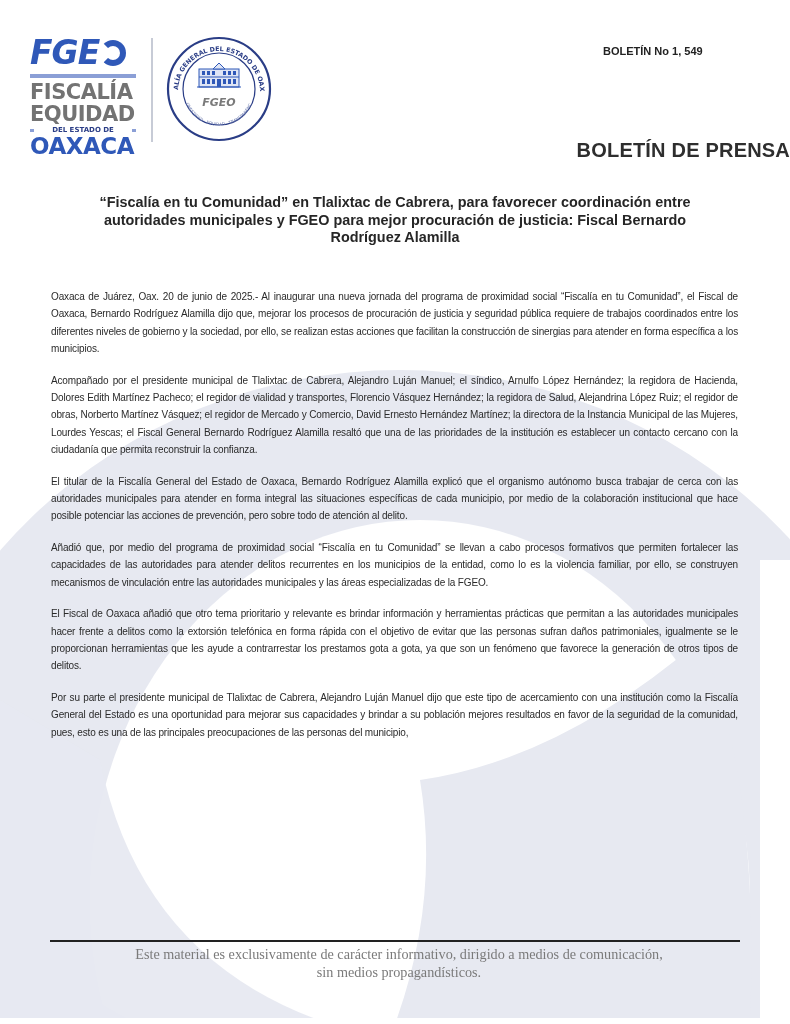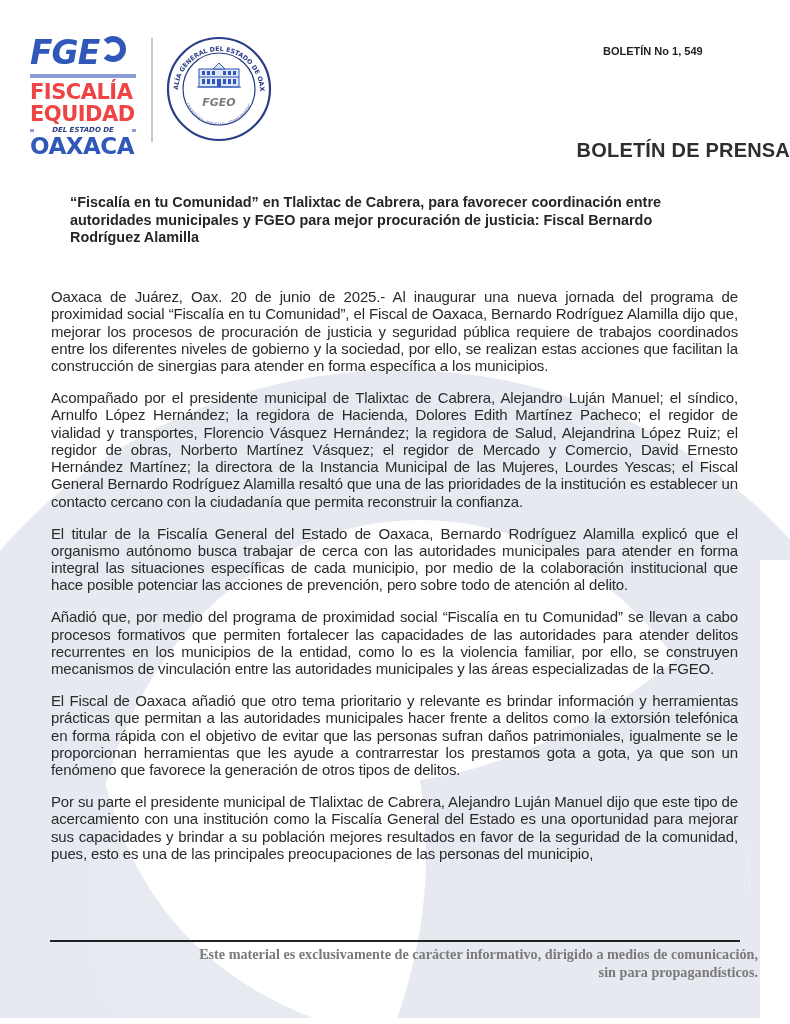--- a/index.html
+++ b/index.html
@@ -10,66 +10,66 @@
     color: #2b2b2b;
   }
   .watermark { position: absolute; left: 0; top: 0; width: 790px; height: 1024px; z-index: 0; }
   .page { position: absolute; left: 0; top: 0; width: 790px; height: 1024px; z-index: 1; }
 
   
   .logo-main { position: absolute; left: 30px; top: 36px; width: 106px; }
   .logo-fgeo {
     font-family: "DejaVu Sans", sans-serif; font-weight: bold; font-style: italic;
     font-size: 33px; color: #2f58b8; letter-spacing: -1px; line-height: 34px;
-    display: flex; 
+    display: flex; align-items: center;
   }
   .logo-fgeo .ring {
     display: inline-block; width: 26px; height: 26px; border-radius: 50%;
     border: 6px solid #2f58b8; box-sizing: border-box; margin-left: 1px;
     border-left-color: transparent; position: relative;
   }
   .logo-bar { height: 4px; background: #8b9fd6; margin: 4px 0 3px 0; }
   .logo-line {
-    font-family: "DejaVu Sans", sans-serif; font-weight: bold; color: #ef4444;
+    font-family: "DejaVu Sans", sans-serif; font-weight: bold; color: #737373;
     font-size: 21px; line-height: 22px; letter-spacing: -0.5px; white-space: nowrap;
   }
   .logo-small {
-    display: flex; align-items: center; gap: 18px; margin: 1px 0; font-style: italic;
+    display: flex; align-items: center; gap: 18px; margin: 1px 0;
   }
   .logo-small .dash { flex: 1; height: 3px; background: #8b9fd6; }
   .logo-small span {
     font-family: "DejaVu Sans", sans-serif; font-weight: bold; font-size: 7px; color: #2a3d86;
     white-space: nowrap;
   }
   .logo-oaxaca { color: #2f58b8; font-size: 23px; }
   .logo-divider { position: absolute; left: 151px; top: 38px; width: 2px; height: 104px; background: #c7cbd6; }
   .seal { position: absolute; left: 166px; top: 36px; width: 106px; height: 106px; }
 
   .bulletin-no {
     position: absolute; left: 603px; top: 45px; font-weight: bold; font-size: 11px; color: #222; text-align: center;
   }
   .doc-title {
     position: absolute; left: 0; width: 790px; top: 139px; text-align: right;
     font-weight: bold; font-size: 20px; color: #2e2e2e; letter-spacing: 0.2px;
   }
   .headline {
-    position: absolute; left: 70px; width: 650px; top: 194px; text-align: left;
+    position: absolute; left: 70px; width: 650px; top: 194px; text-align: center;
     font-weight: bold; font-size: 14.4px; line-height: 17.5px; color: #262626;
   }
   .body {
     position: absolute; left: 51px; width: 687px; top: 288px;
   }
   .body p {
-    margin: 0 0 14.5px 0; font-size: 15px; line-height: 17.3px; text-align: justify;
+    margin: 0 0 14.5px 0; font-size: 10px; line-height: 17.3px; text-align: justify;
     color: #2a2a2a; letter-spacing: -0.15px;
   }
   .footer-rule { position: absolute; left: 50px; top: 940px; width: 690px; height: 2px; background: #222; }
   .disclaimer {
-    position: absolute; left: 68px; width: 690px; top: 945px; text-align: right;
-    font-family: "Liberation Serif", serif; font-weight: bold; font-size: 14.2px; line-height: 18px;
+    position: absolute; left: 54px; width: 690px; top: 945px; text-align: center;
+    font-family: "Liberation Serif", serif; font-weight: normal; font-size: 14.2px; line-height: 18px;
     color: #7a7a7a;
   }
 </style>
 </head>
 <body>
 
 <svg class="watermark" viewBox="0 0 790 1024" xmlns="http://www.w3.org/2000/svg">
   <defs>
     <mask id="ringmask">
       <rect x="0" y="0" width="790" height="1024" fill="white"></rect>
@@ -159,15 +159,15 @@
     <p>Acompañado por el presidente municipal de Tlalixtac de Cabrera, Alejandro Luján Manuel;  el síndico, Arnulfo López Hernández; la regidora de Hacienda, Dolores Edith Martínez Pacheco; el regidor de vialidad y transportes, Florencio Vásquez Hernández; la regidora de Salud, Alejandrina López Ruiz; el regidor de obras, Norberto Martínez Vásquez; el regidor de Mercado y Comercio, David Ernesto Hernández Martínez; la directora de la Instancia Municipal de las Mujeres, Lourdes Yescas; el Fiscal General Bernardo Rodríguez Alamilla resaltó que una de las prioridades de la institución es establecer un contacto cercano con la ciudadanía que permita reconstruir la confianza.</p>
     <p>El titular de la Fiscalía General del Estado de Oaxaca, Bernardo Rodríguez Alamilla explicó que el organismo autónomo busca trabajar de cerca con las autoridades municipales para atender en forma integral las situaciones específicas de cada municipio, por medio de la colaboración institucional que hace posible potenciar las acciones de prevención, pero sobre todo de atención al delito.</p>
     <p>Añadió que, por medio del programa de proximidad social “Fiscalía en tu Comunidad” se llevan a cabo procesos formativos que permiten fortalecer las capacidades de las autoridades para atender delitos recurrentes en los municipios de la entidad, como lo es la violencia familiar, por ello, se construyen mecanismos de vinculación entre las autoridades municipales y las áreas especializadas de la FGEO.</p>
     <p>El Fiscal de Oaxaca añadió que otro tema prioritario y relevante es brindar información y herramientas prácticas que permitan a las autoridades municipales hacer frente a delitos como la extorsión telefónica en forma rápida con el objetivo de evitar que las personas sufran daños patrimoniales, igualmente se le proporcionan herramientas que les ayude a contrarrestar los prestamos gota a gota, ya que son un fenómeno que favorece la generación de otros tipos de delitos.</p>
     <p>Por su parte el presidente municipal de Tlalixtac de Cabrera, Alejandro Luján Manuel dijo que este tipo de acercamiento con una institución como la Fiscalía General del Estado es una oportunidad para mejorar sus capacidades y brindar a su población mejores resultados en favor de la seguridad de la comunidad, pues, esto es una de las principales preocupaciones de las personas del municipio,</p>
   </div>
 
   <div class="footer-rule"></div>
   <div class="disclaimer">
     <div>Este material es exclusivamente de carácter informativo, dirigido a medios de comunicación,</div>
-    <div>sin para propagandísticos.</div>
+    <div>sin medios propagandísticos.</div>
   </div>
 </div>
 
 </body></html>

